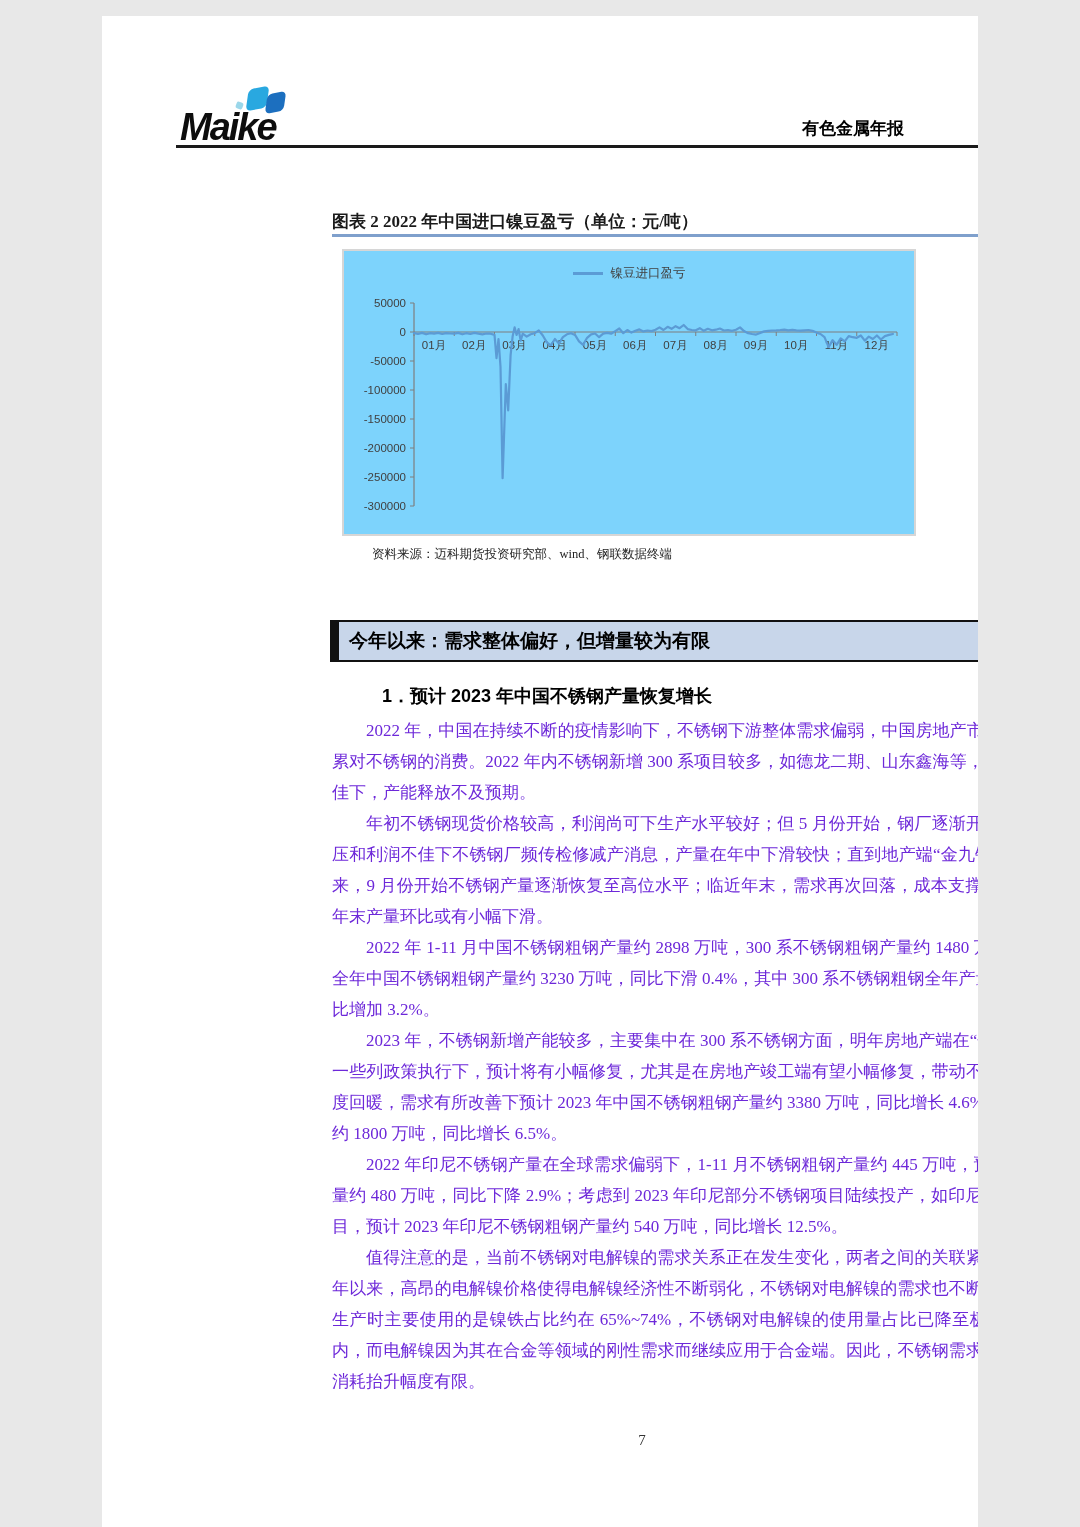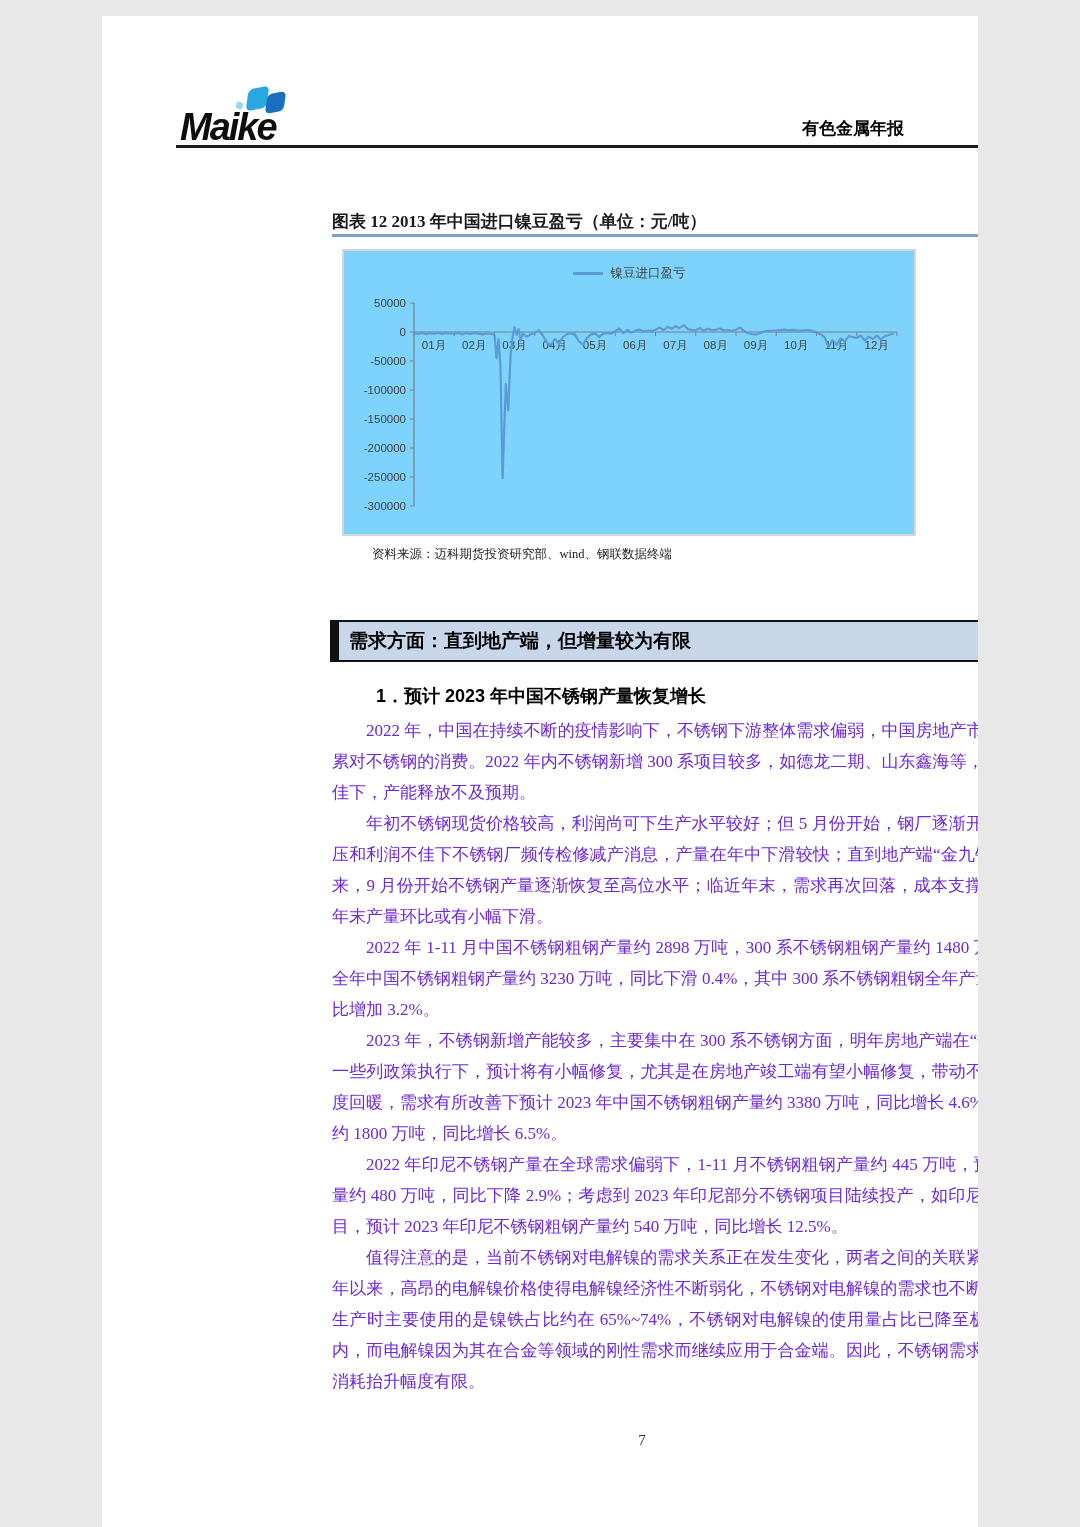--- a/index.html
+++ b/index.html
@@ -31,21 +31,21 @@
   .legend-label{font-family:"Liberation Sans",sans-serif;font-size:12.5px;color:#404040;}
   #plot{position:absolute;left:0;top:34px;}
   #plot text{font-family:"Liberation Sans",sans-serif;}
   .source-note{position:absolute;left:270px;top:530px;font-size:12.5px;color:#222;}
 
   
   .section-bar{position:absolute;left:228px;top:604px;width:764px;height:38px;background:#c8d6ea;
                border:2px solid #111;border-left:9px solid #111;display:flex;align-items:center;}
   .section-bar-text{font-family:"Liberation Sans",sans-serif;font-weight:bold;font-size:19px;
                padding-left:10px;color:#000;}
-  .subsection{position:absolute;left:274px;top:668px;font-family:"Liberation Sans",sans-serif;
+  .subsection{position:absolute;left:280px;top:668px;font-family:"Liberation Sans",sans-serif;
                font-weight:bold;font-size:18px;color:#000;}
   .body-text{position:absolute;left:230px;top:699px;width:788px;}
   .body-text p{margin:0;text-indent:2em;font-size:17px;line-height:31px;text-align:justify;color:#6d28d9;}
 
   
   .page-number{position:absolute;left:0;top:1416px;width:1080px;text-align:center;
                font-size:15px;color:#333;}
   .cngold{position:absolute;left:922px;top:1452px;width:150px;font-family:"Liberation Sans",sans-serif;}
   .cngold-row{display:flex;align-items:center;gap:7px;}
   .cngold-name{font-size:28px;font-weight:normal;color:#9c9c9c;letter-spacing:2px;text-align:right;}
@@ -59,21 +59,21 @@
 
   <div class="logo">
     <span class="logo-dot"></span>
     <span class="logo-diamond-light"></span>
     <span class="logo-diamond-dark"></span>
     <span class="logo-text">Maike</span>
   </div>
   <div class="header-title">有色金属年报</div>
   <div class="header-rule"></div>
 
-  <div class="figure-title">图表 12  2013 年中国进口镍豆盈亏（单位：元/吨）</div>
+  <div class="figure-title">图表 2  2022 年中国进口镍豆盈亏（单位：元/吨）</div>
   <div class="figure-underline"></div>
 
   <div class="chart-box">
     <div class="legend">
       <span class="legend-line" id="legend-line" style="background: rgb(91, 155, 213);"></span>
       <span class="legend-label">镍豆进口盈亏</span>
     </div>
     <svg id="plot" width="570" height="246" viewBox="0 0 570 246">
         <line x1="66" y1="18" x2="70" y2="18" stroke="#7f7f7f" stroke-width="1"></line>
         <text x="62" y="22" text-anchor="end" font-size="11.5" fill="#404040">50000</text>
@@ -117,21 +117,21 @@
         <text x="412" y="64" text-anchor="middle" font-size="11.5" fill="#404040">09月</text>
         <text x="452.25" y="64" text-anchor="middle" font-size="11.5" fill="#404040">10月</text>
         <text x="492.5" y="64" text-anchor="middle" font-size="11.5" fill="#404040">11月</text>
         <text x="532.75" y="64" text-anchor="middle" font-size="11.5" fill="#404040">12月</text>
         <polyline points="70.0,48.2 74.0,49.0 78.0,47.9 82.1,49.3 86.1,48.2 90.1,48.7 94.2,47.9 98.2,49.0 102.2,48.2 106.2,48.5 110.3,48.7 114.3,47.9 118.3,49.3 122.3,48.2 126.3,49.0 130.4,47.9 134.4,48.7 138.4,49.3 142.4,48.5 146.5,48.7 150.5,49.9 152.5,73.1 154.5,54.0 156.5,81.8 158.6,193.2 161.8,99.2 164.2,125.3 166.6,70.2 168.6,51.6 170.6,42.4 172.6,49.9 174.6,44.1 176.7,55.7 178.7,48.7 182.7,51.6 186.7,49.3 190.8,48.2 194.8,45.3 198.8,50.5 202.8,57.4 206.9,60.3 210.9,54.0 214.9,58.6 218.9,52.2 222.9,49.3 227.0,48.2 231.0,49.9 235.0,56.3 239.1,59.8 243.1,52.8 247.1,49.3 251.1,48.5 255.1,52.2 259.2,48.7 263.2,47.9 267.2,48.7 271.3,46.1 275.3,43.5 279.3,48.2 283.3,45.0 287.4,47.6 291.4,45.8 295.4,44.4 299.4,46.4 303.5,45.5 307.5,46.1 311.5,44.7 315.5,42.4 319.5,45.0 323.6,41.8 327.6,43.8 331.6,41.2 335.6,43.2 339.7,40.0 343.7,44.1 347.7,45.0 351.8,45.3 355.8,43.2 359.8,45.8 363.8,43.8 367.9,45.3 371.9,44.7 375.9,43.5 379.9,45.5 384.0,45.0 388.0,45.8 392.0,44.7 396.0,42.4 400.0,46.1 404.1,48.2 408.1,49.0 412.1,49.6 416.2,47.9 420.2,46.4 424.2,45.8 428.2,45.5 432.3,45.3 436.3,45.0 440.3,44.6 444.3,45.3 448.3,44.8 452.4,45.4 456.4,45.7 460.4,45.3 464.5,45.0 468.5,45.8 472.5,47.6 476.5,49.0 480.5,52.2 484.6,62.1 488.6,55.1 492.6,59.8 496.7,53.4 500.7,56.3 504.7,51.1 508.7,52.2 512.8,52.8 516.8,50.5 520.8,55.7 524.8,51.6 528.8,54.0 532.9,50.5 536.9,54.5 540.9,51.1 545.0,49.9 549.0,49.0" fill="none" stroke="#5b9bd5" stroke-width="2.2" stroke-linejoin="round" stroke-linecap="round"></polyline>
       </svg>
   </div>
   <div class="source-note">资料来源：迈科期货投资研究部、wind、钢联数据终端</div>
 
   <div class="section-bar">
-    <span class="section-bar-text">需求方面：直到地产端，但增量较为有限</span>
+    <span class="section-bar-text">今年以来：需求整体偏好，但增量较为有限</span>
   </div>
   <div class="subsection">1．预计 2023 年中国不锈钢产量恢复增长</div>
 
   <div class="body-text">
     <p>2022 年，中国在持续不断的疫情影响下，不锈钢下游整体需求偏弱，中国房地产市场的不景气明显拖累对不锈钢的消费。2022 年内不锈钢新增 300 系项目较多，如德龙二期、山东鑫海等，但整体行业利润不佳下，产能释放不及预期。</p>
     <p>年初不锈钢现货价格较高，利润尚可下生产水平较好；但 5 月份开始，钢厂逐渐开始累库，在库存施压和利润不佳下不锈钢厂频传检修减产消息，产量在年中下滑较快；直到地产端“金九银十”的旺季预期到来，9 月份开始不锈钢产量逐渐恢复至高位水平；临近年末，需求再次回落，成本支撑下利润出现倒挂，年末产量环比或有小幅下滑。</p>
     <p>2022 年 1-11 月中国不锈钢粗钢产量约 2898 万吨，300 系不锈钢粗钢产量约 1480 万吨；预计 2022 年全年中国不锈钢粗钢产量约 3230 万吨，同比下滑 0.4%，其中 300 系不锈钢粗钢全年产量约 1690 万吨，同比增加 3.2%。</p>
     <p>2023 年，不锈钢新增产能较多，主要集中在 300 系不锈钢方面，明年房地产端在“保交楼”“保交付”等一些列政策执行下，预计将有小幅修复，尤其是在房地产竣工端有望小幅修复，带动不锈钢需求有一定程度回暖，需求有所改善下预计 2023 年中国不锈钢粗钢产量约 3380 万吨，同比增长 4.6%，其中 300 系产量约 1800 万吨，同比增长 6.5%。</p>
     <p>2022 年印尼不锈钢产量在全球需求偏弱下，1-11 月不锈钢粗钢产量约 445 万吨，预计 2022 年全年产量约 480 万吨，同比下降 2.9%；考虑到 2023 年印尼部分不锈钢项目陆续投产，如印尼青山、印尼德龙项目，预计 2023 年印尼不锈钢粗钢产量约 540 万吨，同比增长 12.5%。</p>
     <p>值得注意的是，当前不锈钢对电解镍的需求关系正在发生变化，两者之间的关联紧密度正在弱化，今年以来，高昂的电解镍价格使得电解镍经济性不断弱化，不锈钢对电解镍的需求也不断降低，当前不锈钢生产时主要使用的是镍铁占比约在 65%~74%，不锈钢对电解镍的使用量占比已降至极低水平约在 5%以内，而电解镍因为其在合金等领域的刚性需求而继续应用于合金端。因此，不锈钢需求的好转对电解镍的消耗抬升幅度有限。</p>

